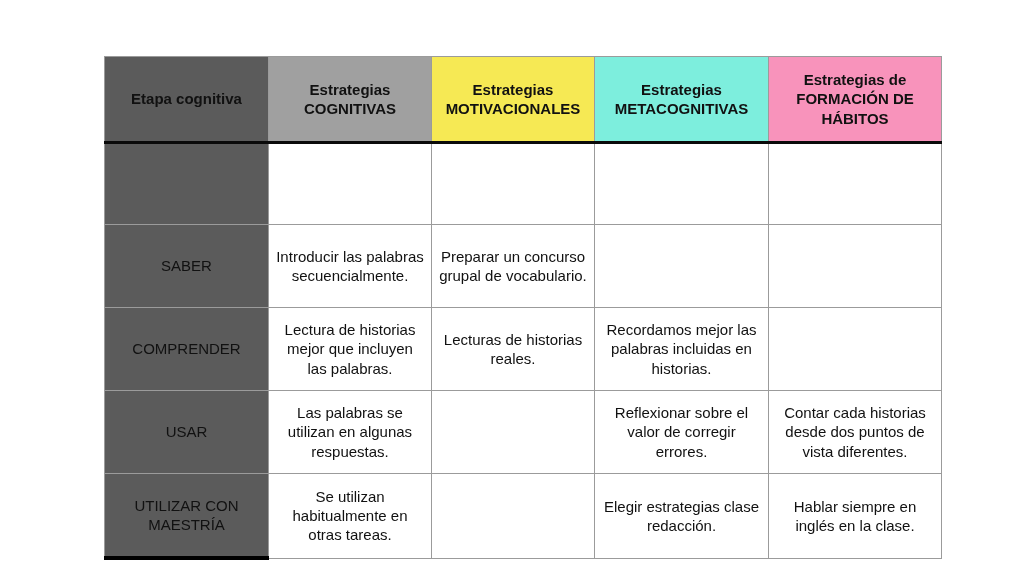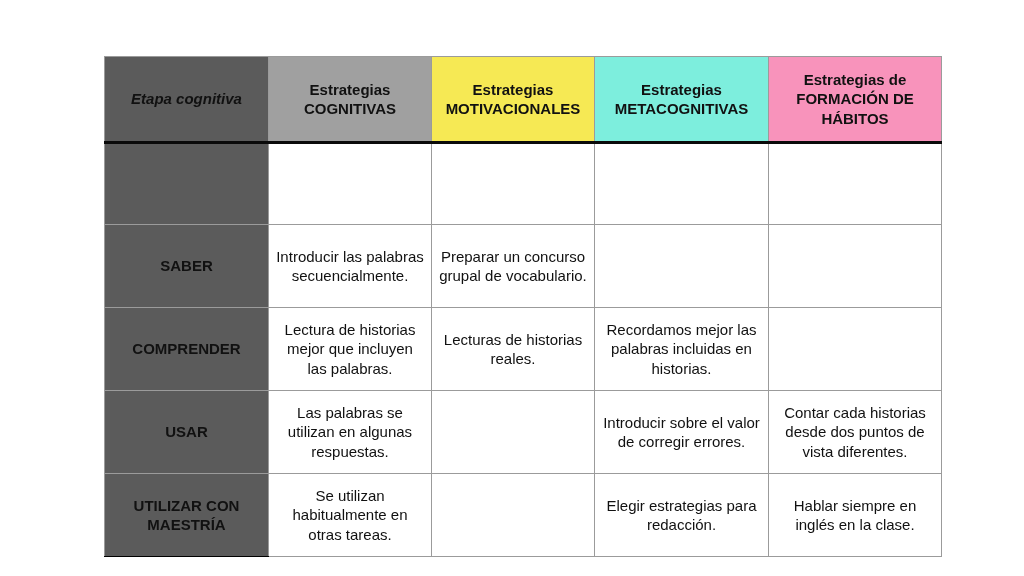--- a/index.html
+++ b/index.html
@@ -36,38 +36,38 @@
     line-height: 1.28;
     color: #111111;
     word-wrap: break-word;
   }
   
   tr.header-row th {
     font-weight: bold;
     border-bottom: 3px solid #0a0a0a;
     height: 76px;
   }
-  th.hc0 { background: var(--dark-gray); color: #ffffff; border-right: 2px solid #0a0a0a; border-left: 1px solid #6b6b6b; border-top: 1px solid #6b6b6b; font-style: italic; }
+  th.hc0 { background: var(--dark-gray); color: #ffffff; border-right: 2px solid #0a0a0a; border-left: 1px solid #6b6b6b; border-top: 1px solid #6b6b6b; }
   th.hc1 { background: var(--medium-gray); }
   th.hc2 { background: var(--yellow); }
   th.hc3 { background: var(--cyan); }
   th.hc4 { background: var(--pink); }
   
   td.row-header {
     background: var(--dark-gray);
     color: #ffffff;
-    font-weight: bold;
+    font-weight: normal;
     border-right: 2px solid #0a0a0a;
     border-left: 1px solid #6b6b6b;
     border-top: 1px solid #cfcfcf;
     border-bottom: 1px solid #cfcfcf;
   }
   tr.spacer-row td { height: 72px; }
   tr.body-row td { height: 74px; }
-  tr.last-row td.row-header { border-bottom: 1px solid #000000; margin-left: 10px; }
+  tr.last-row td.row-header { border-bottom: 4px solid #000000; margin-left: 10px; }
 </style>
 </head>
 <body>
 
 <div class="canvas">
   <table class="grid">
     <colgroup>
       <col style="width:164px">
       <col style="width:163px">
       <col style="width:163px">
@@ -104,26 +104,26 @@
         <td>Lectura de historias mejor que incluyen las palabras.</td>
         <td>Lecturas de historias reales.</td>
         <td>Recordamos mejor las palabras incluidas en historias.</td>
         <td></td>
       </tr>
 
       <tr class="body-row">
         <td class="row-header">USAR</td>
         <td>Las palabras se utilizan en algunas respuestas.</td>
         <td></td>
-        <td>Introducir sobre el valor de corregir errores.</td>
+        <td>Reflexionar sobre el valor de corregir errores.</td>
         <td>Contar cada historias desde dos puntos de vista diferentes.</td>
       </tr>
 
       <tr class="body-row last-row">
         <td class="row-header">UTILIZAR CON MAESTRÍA</td>
         <td>Se utilizan habitualmente en otras tareas.</td>
         <td></td>
-        <td>Elegir estrategias para redacción.</td>
+        <td>Elegir estrategias clase redacción.</td>
         <td>Hablar siempre en inglés en la clase.</td>
       </tr>
     </tbody>
   </table>
 </div>
 
 </body></html>

